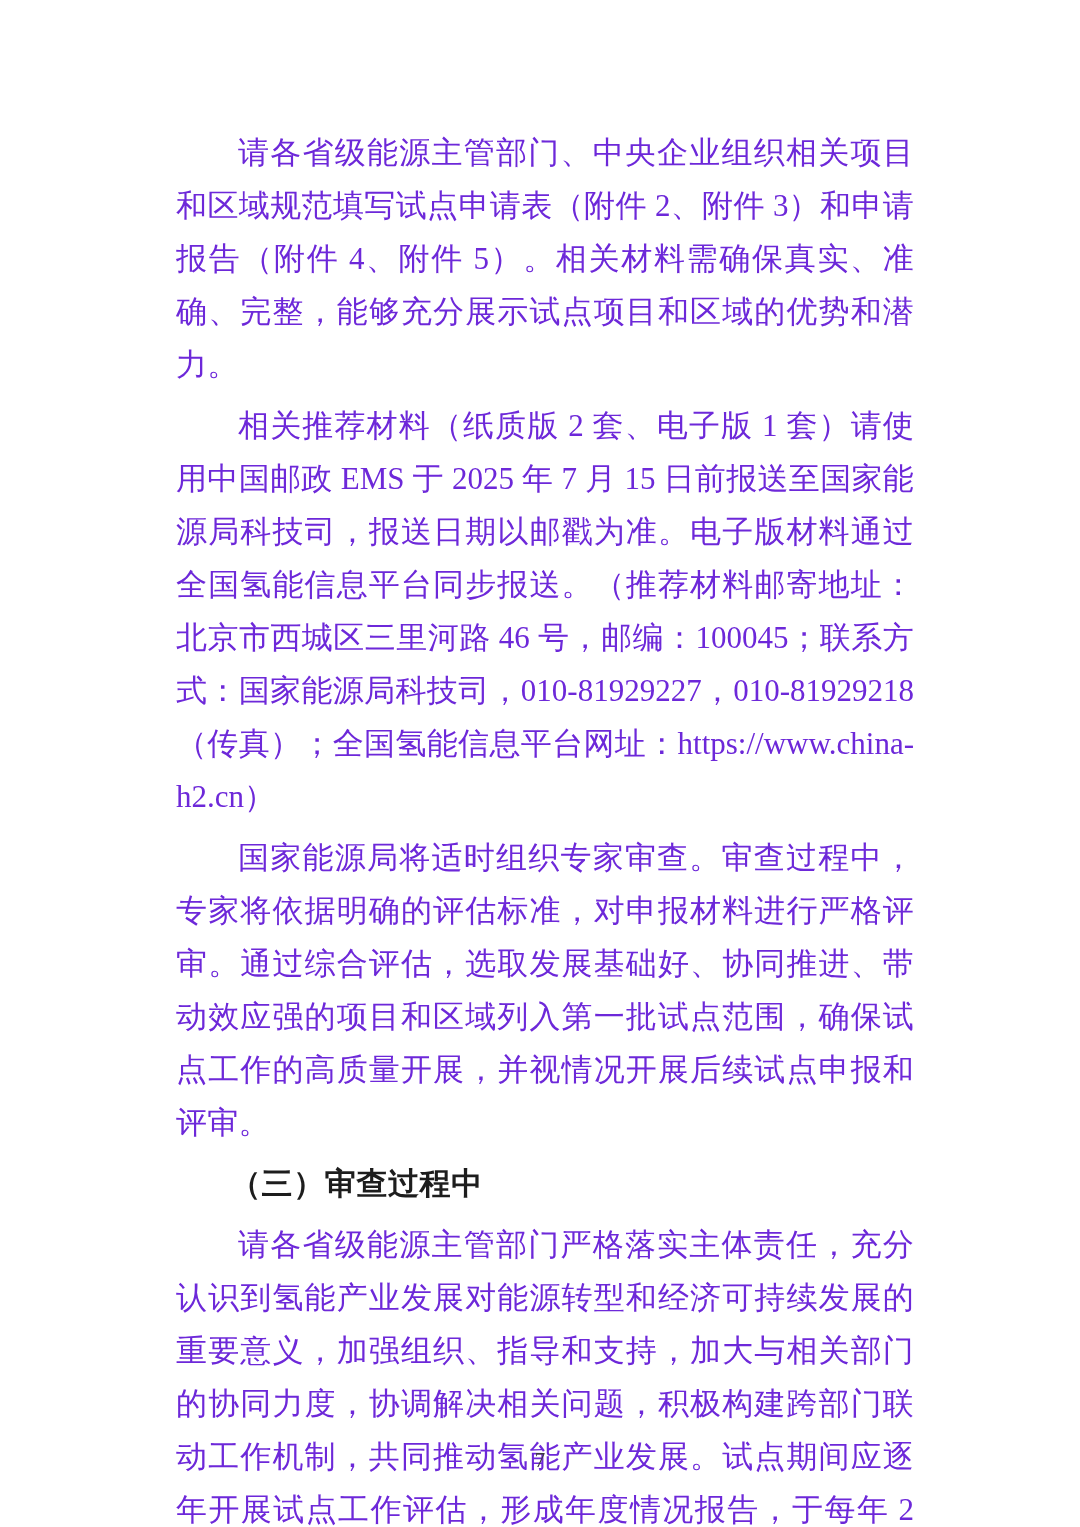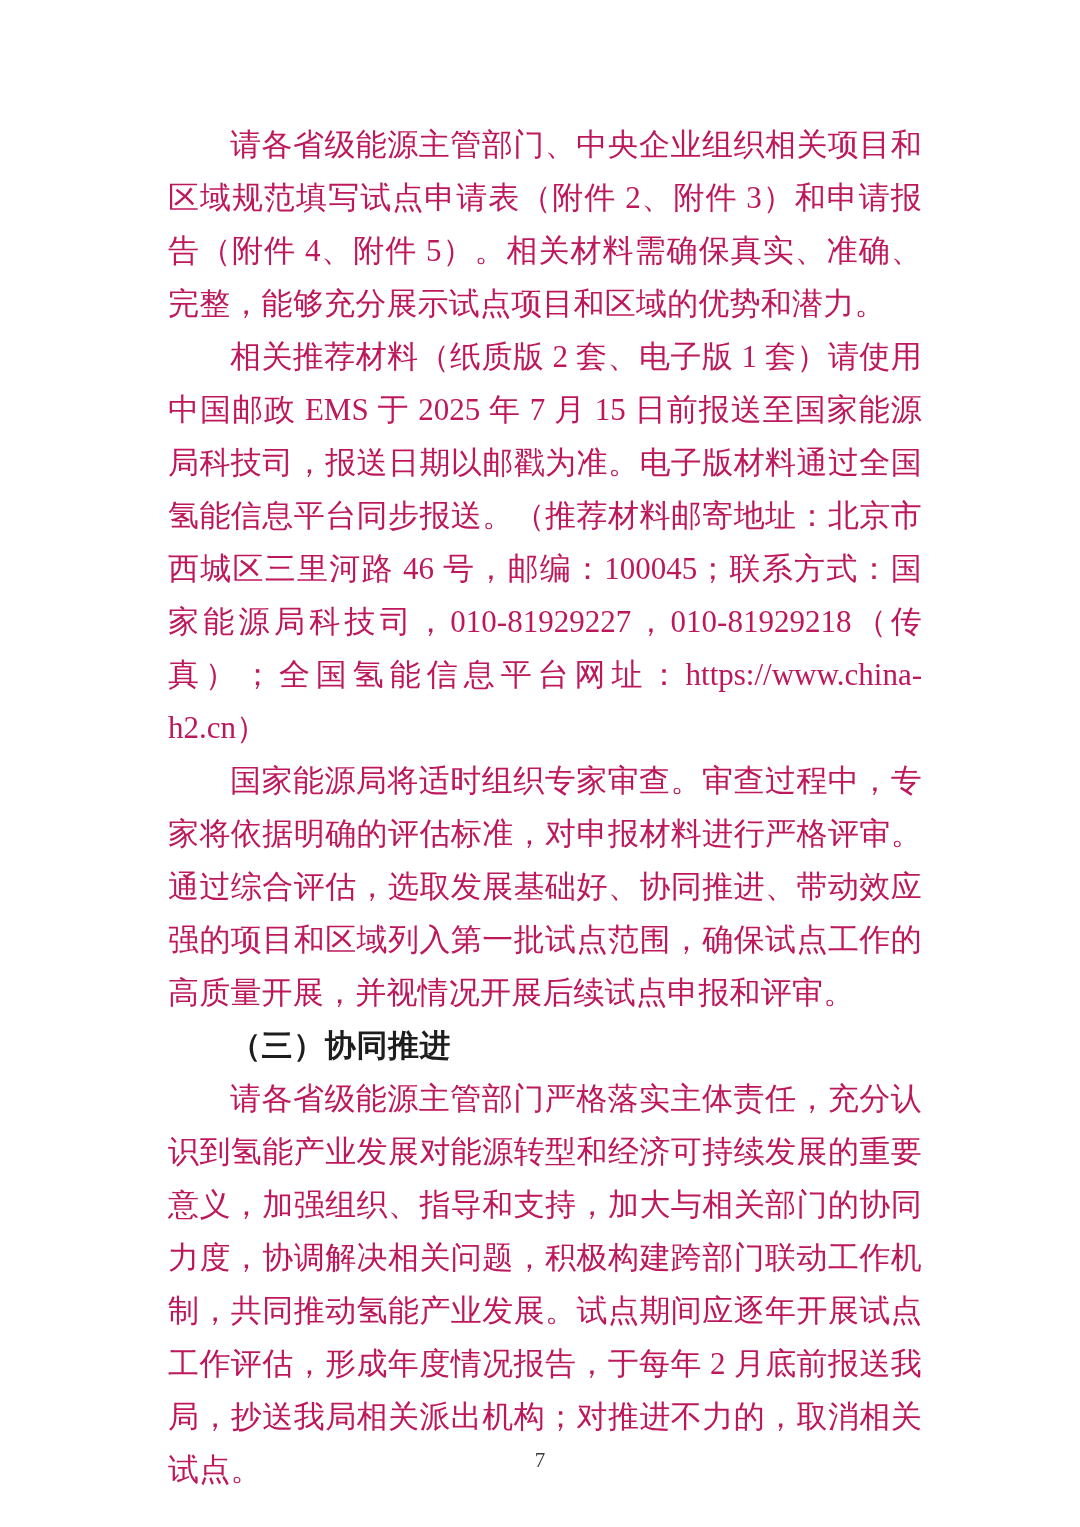--- a/index.html
+++ b/index.html
@@ -22,25 +22,25 @@
     left: 168px;
     top: 118px;
     width: 754px;
   }
 
   
   .para {
     font-family: "Liberation Serif", "DejaVu Serif", serif;
     font-size: 31px;
     line-height: 53px;
-    color: #be185d;
+    color: #6d28d9;
     text-align: justify;
     text-justify: inter-character;
     text-indent: 62px;
-    margin: 0;
+    margin: 8px;
     letter-spacing: 0.2px;
     -webkit-font-smoothing: antialiased;
   }
 
   .para + .para {
     margin-top: 0;
   }
 
   .heading {
     font-family: "Liberation Serif", "DejaVu Serif", serif;
@@ -76,21 +76,21 @@
 <div class="page">
 
   <div class="content">
 
     <p class="para">请各省级能源主管部门、中央企业组织相关项目和区域规范填写试点申请表（附件 <span class="lat">2</span>、附件 <span class="lat">3</span>）和申请报告（附件 <span class="lat">4</span>、附件 <span class="lat">5</span>）。相关材料需确保真实、准确、完整，能够充分展示试点项目和区域的优势和潜力。</p>
 
     <p class="para">相关推荐材料（纸质版 <span class="lat">2</span> 套、电子版 <span class="lat">1</span> 套）请使用中国邮政 <span class="lat">EMS</span> 于 <span class="lat">2025</span> 年 <span class="lat">7</span> 月 <span class="lat">15</span> 日前报送至国家能源局科技司，报送日期以邮戳为准。电子版材料通过全国氢能信息平台同步报送。（推荐材料邮寄地址：北京市西城区三里河路 <span class="lat">46</span> 号，邮编：<span class="lat">100045</span>；联系方式：国家能源局科技司，<span class="lat">010-81929227</span>，<span class="lat">010-81929218</span>（传真）；全国氢能信息平台网址：<span class="lat">https://www.china-h2.cn</span>）</p>
 
     <p class="para">国家能源局将适时组织专家审查。审查过程中，专家将依据明确的评估标准，对申报材料进行严格评审。通过综合评估，选取发展基础好、协同推进、带动效应强的项目和区域列入第一批试点范围，确保试点工作的高质量开展，并视情况开展后续试点申报和评审。</p>
 
-    <p class="heading">（三）协同推进</p>
+    <p class="heading">（三）审查过程中</p>
 
     <p class="para">请各省级能源主管部门严格落实主体责任，充分认识到氢能产业发展对能源转型和经济可持续发展的重要意义，加强组织、指导和支持，加大与相关部门的协同力度，协调解决相关问题，积极构建跨部门联动工作机制，共同推动氢能产业发展。试点期间应逐年开展试点工作评估，形成年度情况报告，于每年 <span class="lat">2</span> 月底前报送我局，抄送我局相关派出机构；对推进不力的，取消相关试点。</p>
 
   </div>
 
   <div class="page-number">7</div>
 
 </div>
 
 </body></html>

